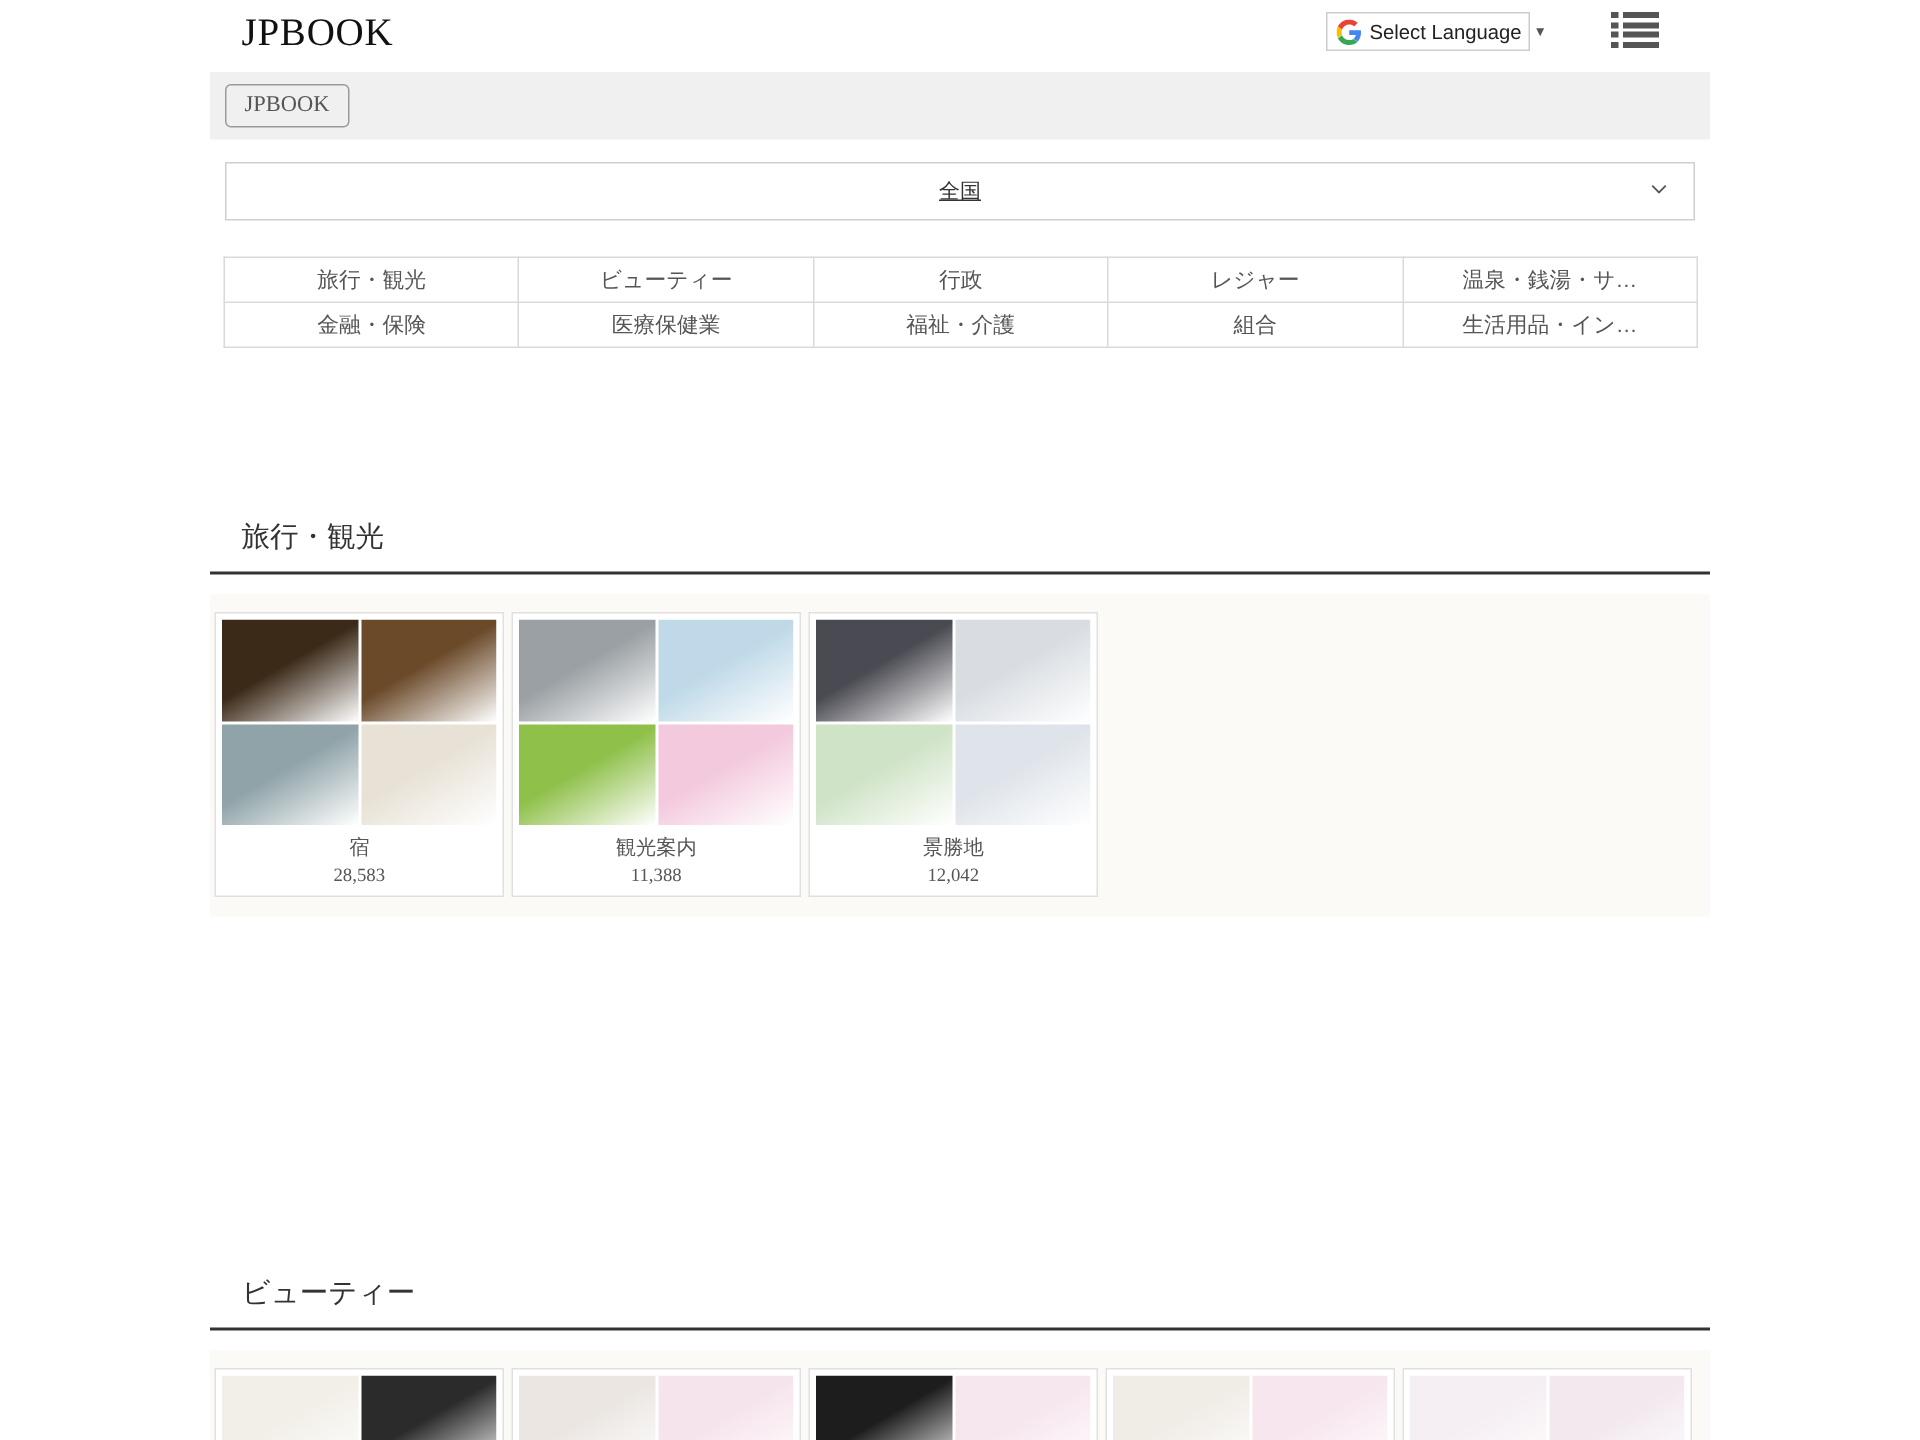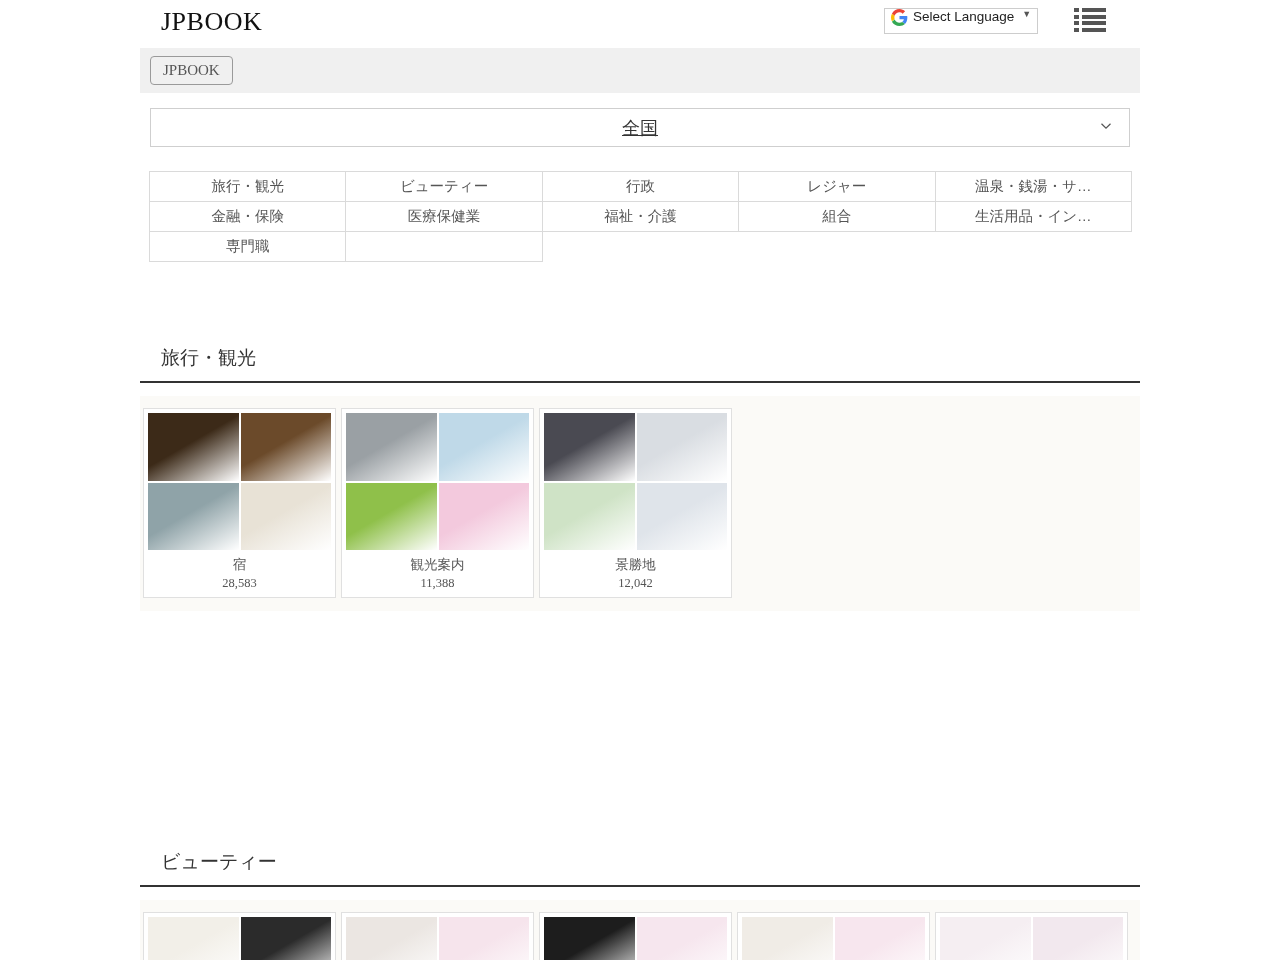--- a/index.html
+++ b/index.html
@@ -23,24 +23,24 @@
     position: absolute;
     left: 161px; top: 7px;
     font-family: "Liberation Serif", serif;
     font-size: 26px;
     letter-spacing: 0.5px;
     color: #111;
   }
   .gtrans {
     position: absolute;
     left: 884px; top: 8px;
-    width: 154px; height: 26px;
+    width: 136px; height: 26px;
     border: 1px solid #cdcdcd;
     background: #fff;
-    display: flex; 
+    display: flex; align-items: center;
     padding: 0 4px;
   }
   .g-logo {
     width: 17px; height: 17px;
     margin: 0 5px 0 2px;
     flex: none;
     position: relative;
   }
   .g-logo svg { display: block; }
   .gtrans-label {
@@ -95,21 +95,21 @@
   .region-select {
     position: absolute;
     left: 150px; top: 108px;
     width: 980px; height: 39px;
     border: 1px solid #cfcfcf;
     background: #fff;
     display: flex; align-items: center;
     justify-content: center;
     cursor: pointer;
   }
-  .region-value { font-size: 18px; color: #333; text-decoration: underline; }
+  .region-value { font-size: 14px; color: #333; text-decoration: underline; }
   .region-caret {
     position: absolute; right: 14px; top: 8px;
     width: 18px; height: 18px;
   }
   .region-caret svg { display: block; }
 
   
   .cat-table {
     position: absolute;
     left: 149px; top: 171px;
@@ -261,27 +261,20 @@
           <td>レジャー</td>
           <td>温泉・銭湯・サ…</td>
         </tr>
         <tr>
           <td>金融・保険</td>
           <td>医療保健業</td>
           <td>福祉・介護</td>
           <td>組合</td>
           <td>生活用品・イン…</td>
         </tr>
-        <tr>
-          <td>専門職</td>
-          <td class="empty"></td>
-          <td class="blank"></td>
-          <td class="blank"></td>
-          <td class="blank"></td>
-        </tr>
       </tbody>
   </table>
 
   <div id="sections-host">
       <div class="section-head" style="top: 345px;">
         <div class="section-title">旅行・観光</div>
         <div class="section-rule"></div>
       </div>
       <div class="cards-wrap" style="top: 396px;">
         <div class="card-row">

